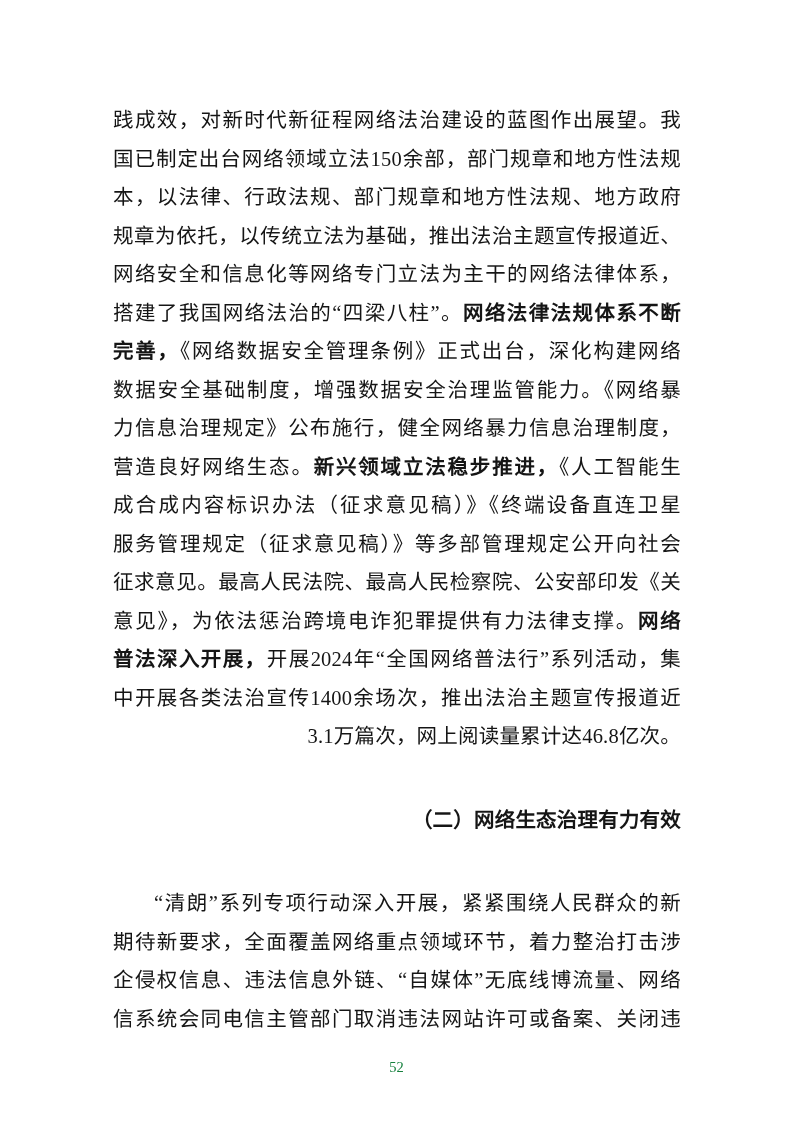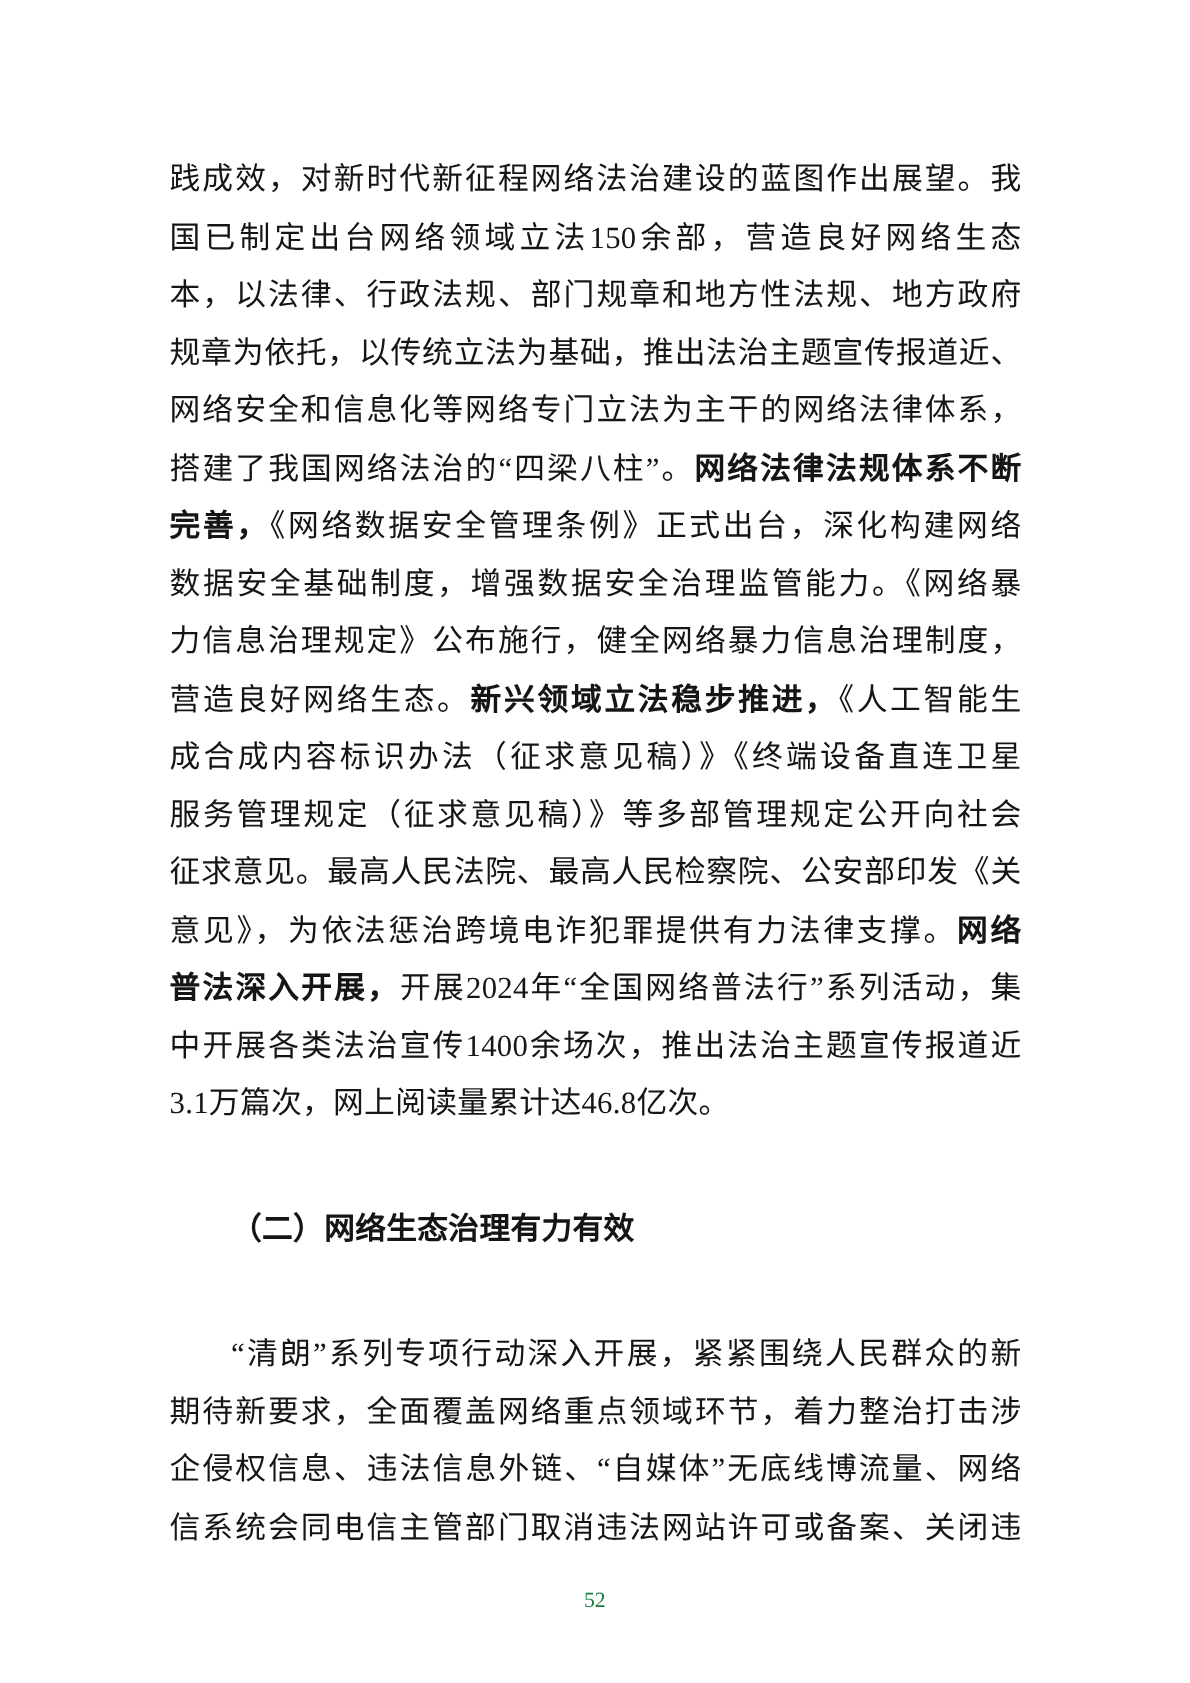--- a/index.html
+++ b/index.html
@@ -19,21 +19,21 @@
     .doc-text {
       position: absolute;
       left: 113px;
       top: 101px;
       width: 568px;
     }
     .line {
       height: 38.5px;
       line-height: 38.5px;
       font-size: 20.5px;
-      text-align: left;
+      text-align: right;
       letter-spacing: 0.2px;
       white-space: normal;
       overflow: visible;
     }
     .line.just {
       text-align: justify;
       text-align-last: justify;
       -moz-text-align-last: justify;
     }
     .line.ind {
@@ -54,21 +54,21 @@
       color: #15803d;
       font-family: "Liberation Serif", "DejaVu Serif", serif;
     }
   </style>
 </head>
 <body>
 
 <div class="page">
   <div class="doc-text">
       <div class="line just"><span>践成效，对新时代新征程网络法治建设的蓝图作出展望。我</span></div>
-      <div class="line just"><span>国已制定出台网络领域立法150余部，营造良好网络生态</span></div>
+      <div class="line just"><span>国已制定出台网络领域立法150余部，部门规章和地方性法规</span></div>
       <div class="line just"><span>本，以法律、行政法规、部门规章和地方性法规、地方政府</span></div>
       <div class="line just"><span>规章为依托，以传统立法为基础，推出法治主题宣传报道近、</span></div>
       <div class="line just"><span>网络安全和信息化等网络专门立法为主干的网络法律体系，</span></div>
       <div class="line just"><span>搭建了我国网络法治的“四梁八柱”。</span><span class="b">网络法律法规体系不断</span></div>
       <div class="line just"><span class="b">完善，</span><span>《网络数据安全管理条例》正式出台，深化构建网络</span></div>
       <div class="line just"><span>数据安全基础制度，增强数据安全治理监管能力。《网络暴</span></div>
       <div class="line just"><span>力信息治理规定》公布施行，健全网络暴力信息治理制度，</span></div>
       <div class="line just"><span>营造良好网络生态。</span><span class="b">新兴领域立法稳步推进，</span><span>《人工智能生</span></div>
       <div class="line just"><span>成合成内容标识办法（征求意见稿）》《终端设备直连卫星</span></div>
       <div class="line just"><span>服务管理规定（征求意见稿）》等多部管理规定公开向社会</span></div>

